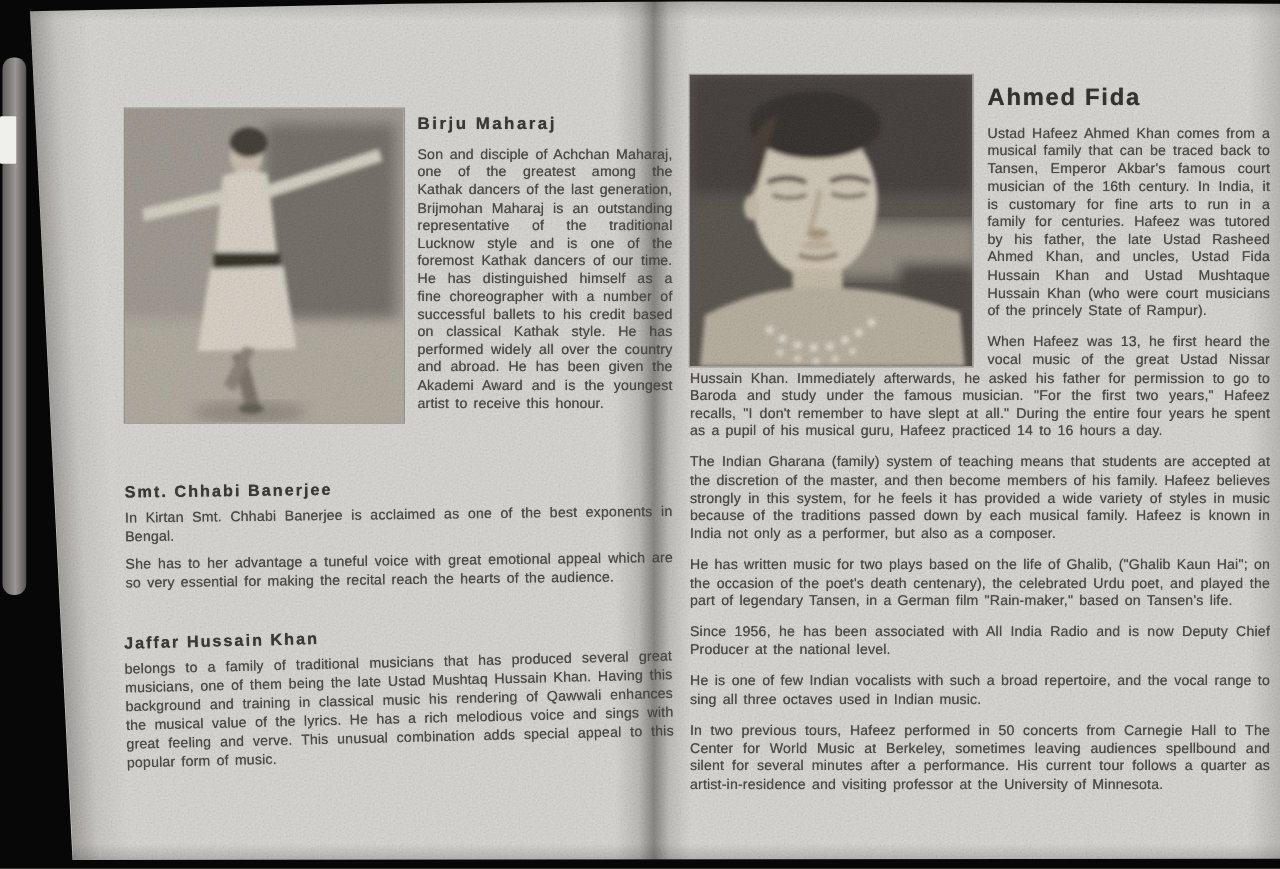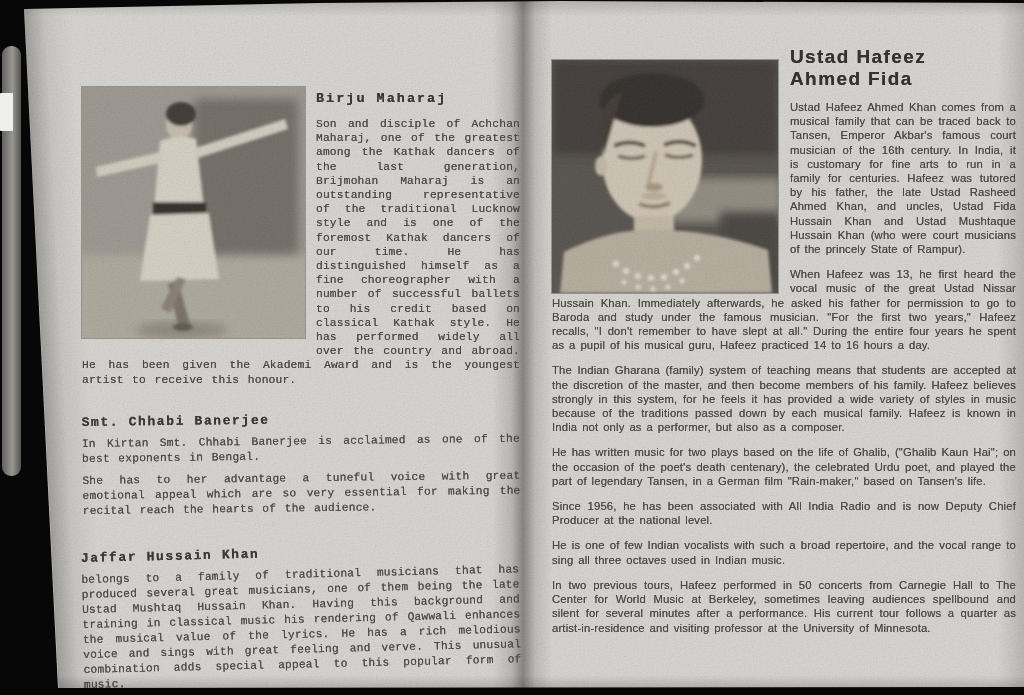--- a/index.html
+++ b/index.html
@@ -51,21 +51,21 @@
     text-align:justify;word-spacing:1.6px;letter-spacing:.15px;
     text-shadow:0 0 .6px rgba(72,70,66,.85);
   }
   h2,h3{
     margin:0;color:#34322e;font-weight:bold;
     text-shadow:0 0 .6px rgba(50,48,45,.9);
   }
   p{margin:0;}
   
   .left-page{
-    position:absolute;left:82px;top:85px;width:438px;font-family:Liberation Mono, monospace;
+    position:absolute;left:100px;top:85px;width:438px;
   }
   .photo-frame{
     float:left;overflow:hidden;
     outline:1px solid rgba(90,88,84,.55);
     filter:blur(.5px) contrast(.93) brightness(1.02);
   }
   .photo-birju{width:223px;height:251px;margin:2px 11px 20px 0;}
   .birju-heading{font-size:13.5px;letter-spacing:2px;padding-top:6px;}
   .birju-body{margin-top:11px;}
   .section{clear:left;}
@@ -191,21 +191,21 @@
               <circle cx="86" cy="227" r="2.5"></circle>
               <circle cx="101" cy="229" r="2.5"></circle>
             <circle cx="116" cy="227" r="2.5"></circle>
               <circle cx="130" cy="221" r="2.5"></circle>
           </g>
         </g>
       </svg>
     </div>
 
     <h2 class="right-title">
-      <span>Ustad Hafeez</span><br>
+      <br>
       <span>Ahmed Fida</span>
     </h2>
 
     <p class="body-text">Ustad Hafeez Ahmed Khan comes from a musical family that can be traced back to Tansen, Emperor Akbar's famous court musician of the 16th century. In India, it is customary for fine arts to run in a family for centuries. Hafeez was tutored by his father, the late Ustad Rasheed Ahmed Khan, and uncles, Ustad Fida Hussain Khan and Ustad Mushtaque Hussain Khan (who were court musicians of the princely State of Rampur).</p>
     <p class="body-text">When Hafeez was 13, he first heard the vocal music of the great Ustad Nissar Hussain Khan. Immediately afterwards, he asked his father for permission to go to Baroda and study under the famous musician. "For the first two years," Hafeez recalls, "I don't remember to have slept at all." During the entire four years he spent as a pupil of his musical guru, Hafeez practiced 14 to 16 hours a day.</p>
     <p class="body-text">The Indian Gharana (family) system of teaching means that students are accepted at the discretion of the master, and then become members of his family. Hafeez believes strongly in this system, for he feels it has provided a wide variety of styles in music because of the traditions passed down by each musical family. Hafeez is known in India not only as a performer, but also as a composer.</p>
     <p class="body-text">He has written music for two plays based on the life of Ghalib, ("Ghalib Kaun Hai"; on the occasion of the poet's death centenary), the celebrated Urdu poet, and played the part of legendary Tansen, in a German film "Rain-maker," based on Tansen's life.</p>
     <p class="body-text">Since 1956, he has been associated with All India Radio and is now Deputy Chief Producer at the national level.</p>
     <p class="body-text">He is one of few Indian vocalists with such a broad repertoire, and the vocal range to sing all three octaves used in Indian music.</p>
     <p class="body-text">In two previous tours, Hafeez performed in 50 concerts from Carnegie Hall to The Center for World Music at Berkeley, sometimes leaving audiences spellbound and silent for several minutes after a performance. His current tour follows a quarter as artist-in-residence and visiting professor at the University of Minnesota.</p>

